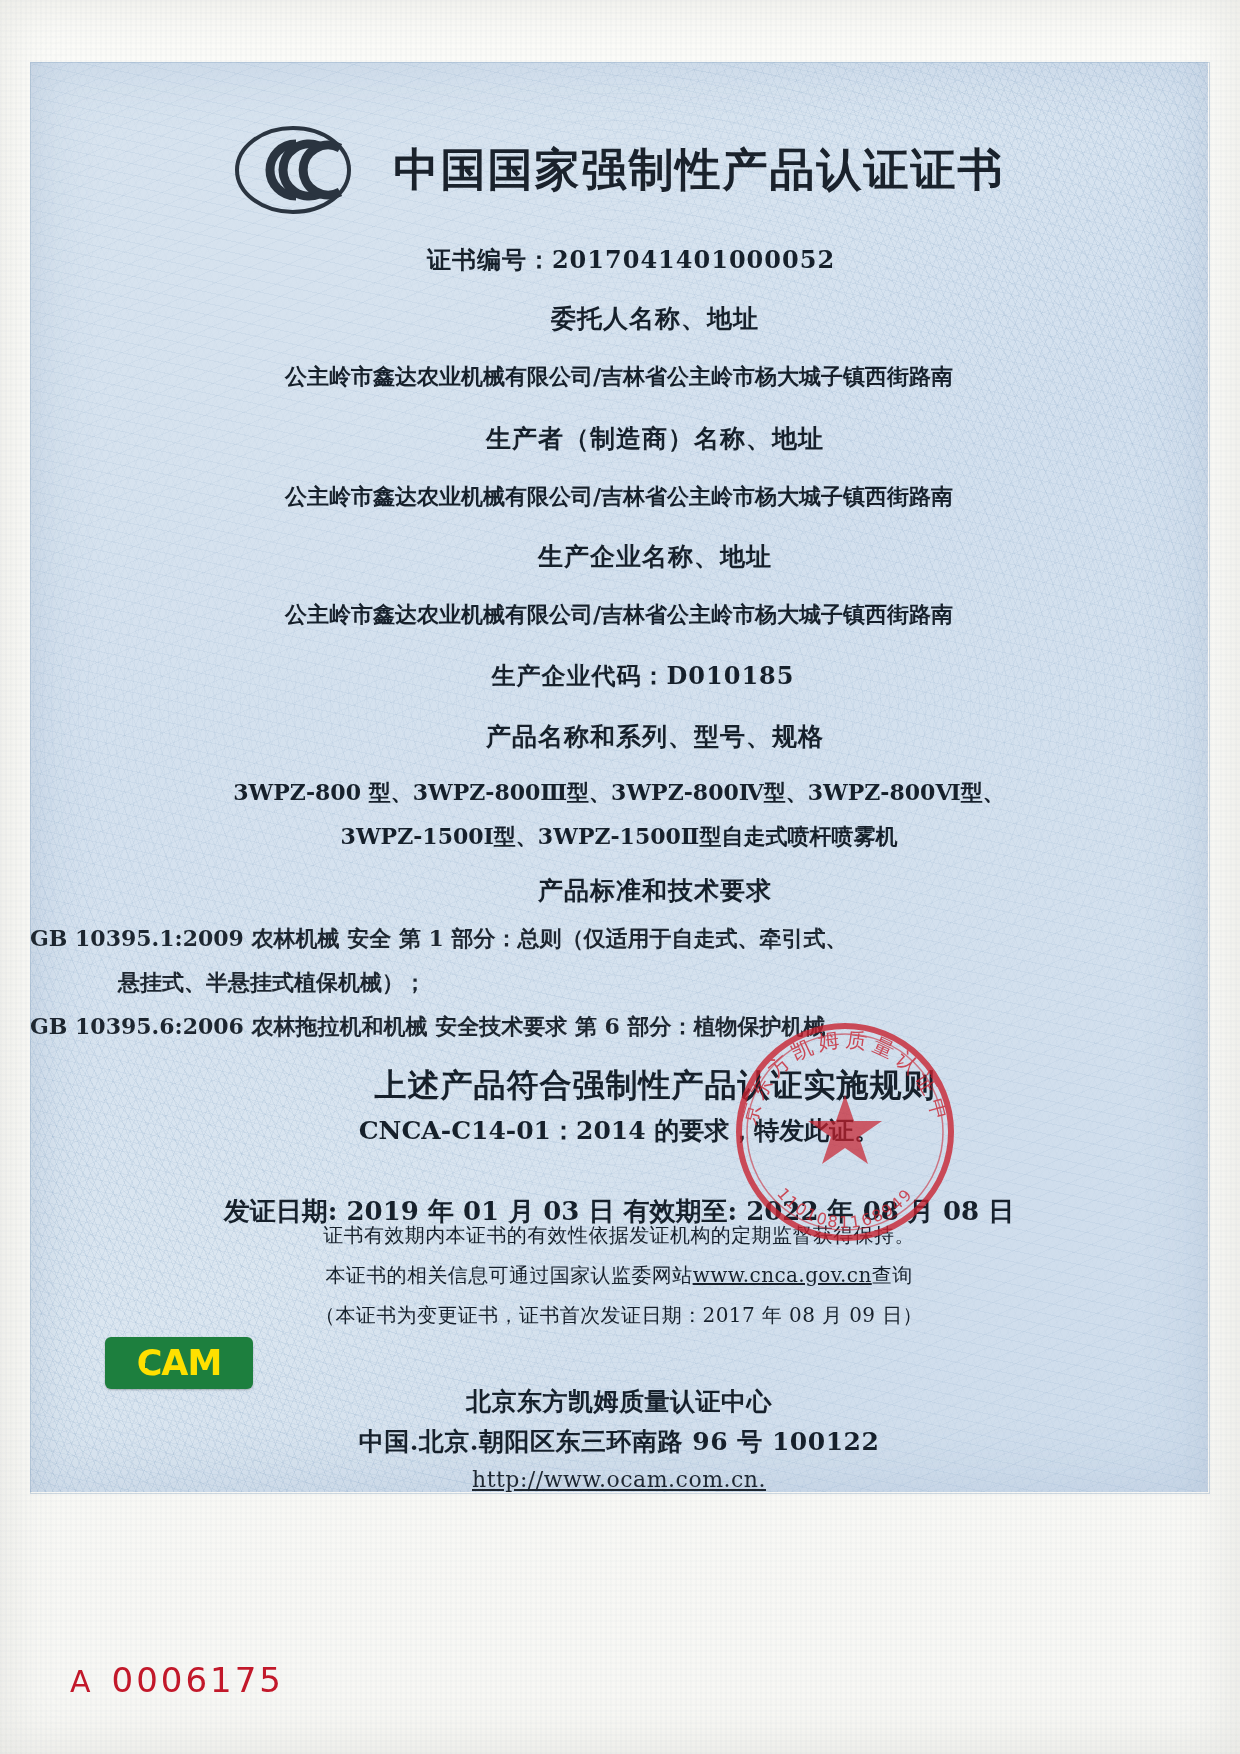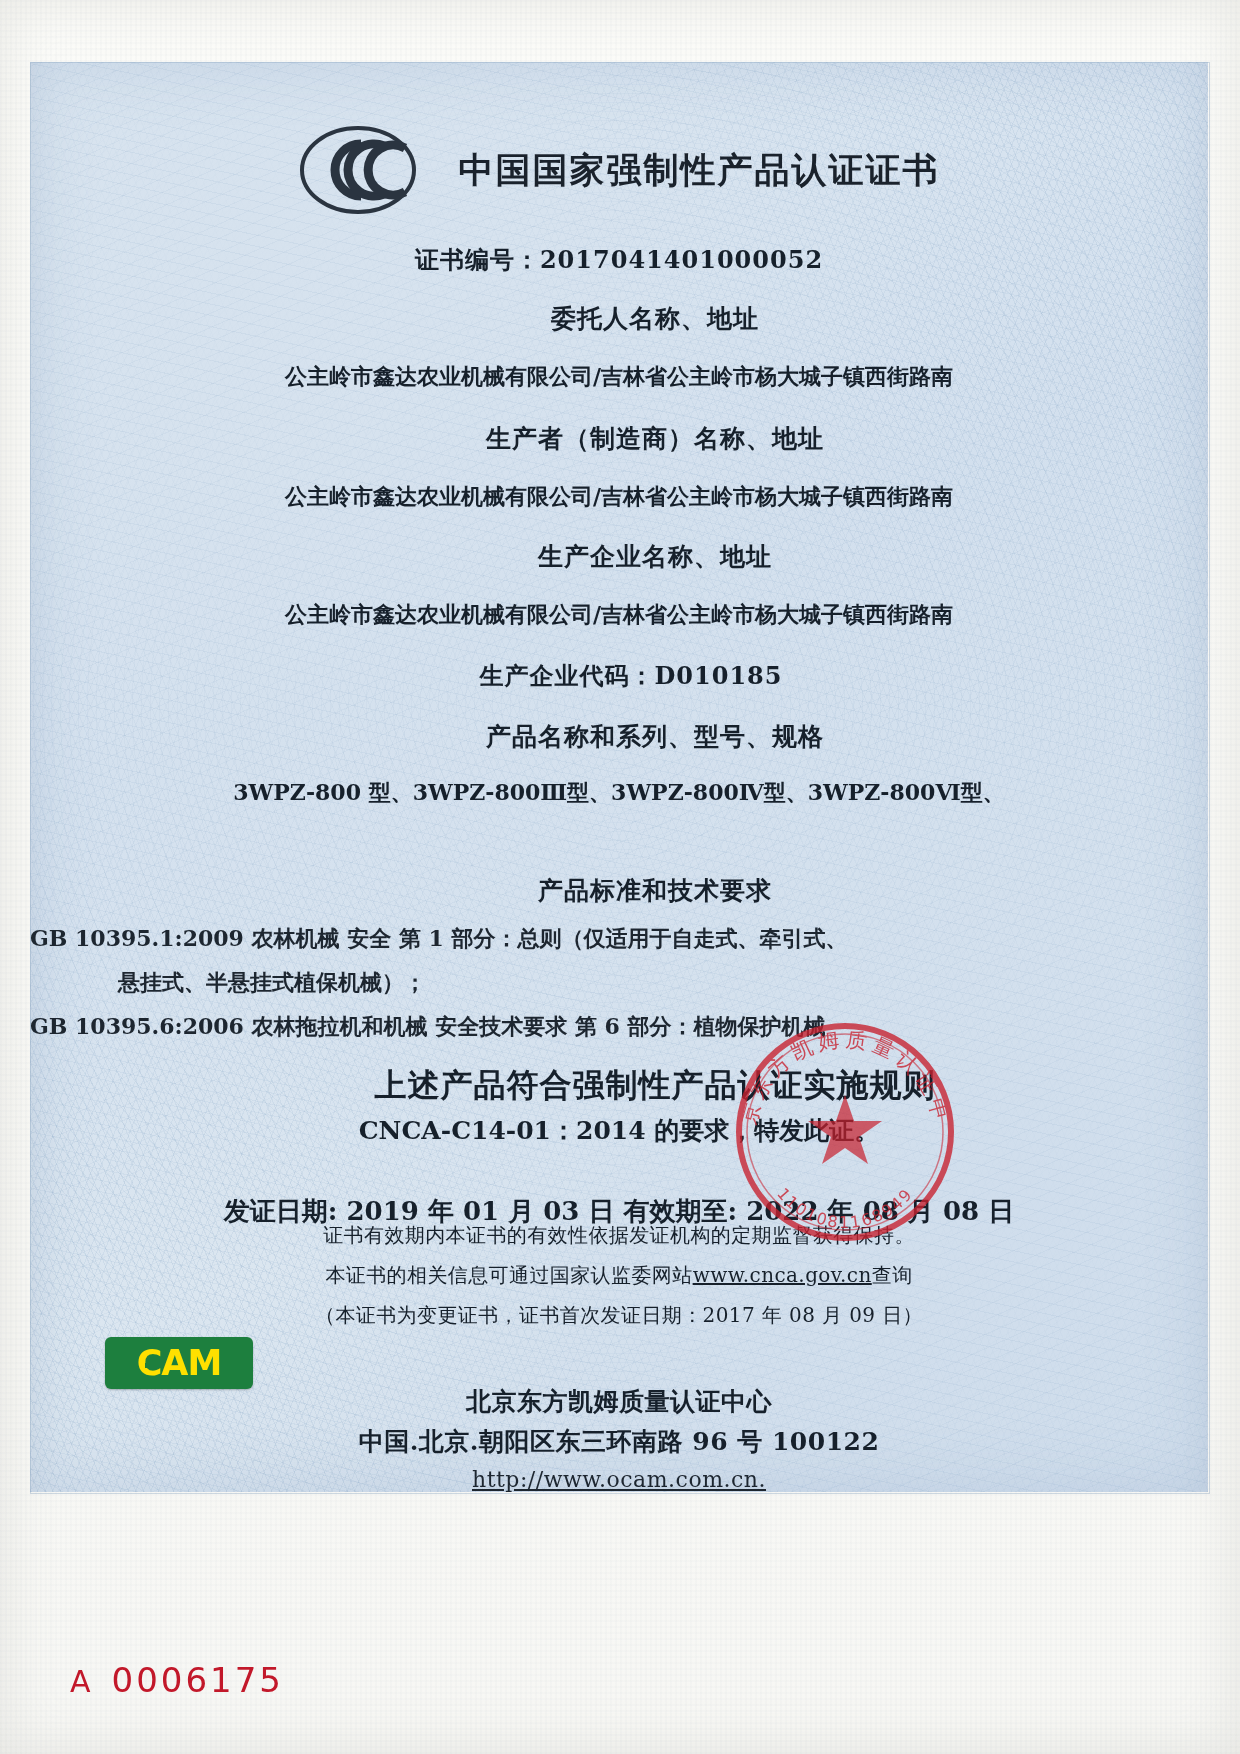--- a/index.html
+++ b/index.html
@@ -89,21 +89,21 @@
     justify-content: center;
     gap: 42px;
   }
   .ccc-logo {
     width: 118px;
     height: 92px;
     flex: 0 0 auto;
   }
   .title {
     font-family: "DejaVu Sans", "Liberation Sans", sans-serif;
-    font-size: 35px;
+    font-size: 45px;
     font-weight: bold;
     letter-spacing: 2px;
     color: #1a222c;
     white-space: nowrap;
   }
 
   
   .line {
     position: absolute;
     width: 1178px;
@@ -122,20 +122,21 @@
     font-family: "DejaVu Serif", "Liberation Serif", serif;
     font-weight: bold;
     font-size: 22px;
     letter-spacing: 0px;
   }
   .mono-val {
     font-family: "DejaVu Serif", "Liberation Serif", serif;
     font-size: 24px;
     font-weight: bold;
     letter-spacing: 1px;
+    padding-left: 12px;
   }
   .std {
     font-family: "DejaVu Serif", "Liberation Serif", serif;
     font-size: 22px;
     font-weight: bold;
     letter-spacing: 0;
   }
   .std-left {
     position: absolute;
     width: 1178px;
@@ -278,20 +279,21 @@
 
     <div class="line lbl" style="top:478px;">生产企业名称、地址</div>
     <div class="line val-wide" style="top:538px;">公主岭市鑫达农业机械有限公司/吉林省公主岭市杨大城子镇西街路南</div>
 
     <div class="line mono-val" style="top:598px;margin-left:12px;">
       <span>生产企业代码：</span><span>D010185</span>
     </div>
 
     <div class="line lbl" style="top:658px;">产品名称和系列、型号、规格</div>
     <div class="line std" style="top:716px;">3WPZ-800 型、3WPZ-800Ⅲ型、3WPZ-800Ⅳ型、3WPZ-800Ⅵ型、</div>
+    <div class="line std" style="top:760px;">3WPZ-1500Ⅰ型、3WPZ-1500Ⅱ型自走式喷杆喷雾机</div>
 
     <div class="line lbl" style="top:812px;">产品标准和技术要求</div>
     <div class="std-left std" style="top:862px;">GB 10395.1:2009 农林机械 安全 第 1 部分：总则（仅适用于自走式、牵引式、</div>
     <div class="std-left std" style="top:906px; text-align:left; padding-left:88px;">悬挂式、半悬挂式植保机械）；</div>
     <div class="std-left std" style="top:950px;">GB 10395.6:2006 农林拖拉机和机械 安全技术要求 第 6 部分：植物保护机械</div>
 
     <div class="line lbl" style="top:1002px; font-size:32px;">上述产品符合强制性产品认证实施规则</div>
     <div class="line std" style="top:1052px; font-size:25px;">CNCA-C14-01：2014 的要求，特发此证。</div>
 
     <div class="line std" style="top:1132px; font-size:26px;">发证日期: 2019 年 01 月 03 日    有效期至: 2022 年 08 月 08 日</div>

